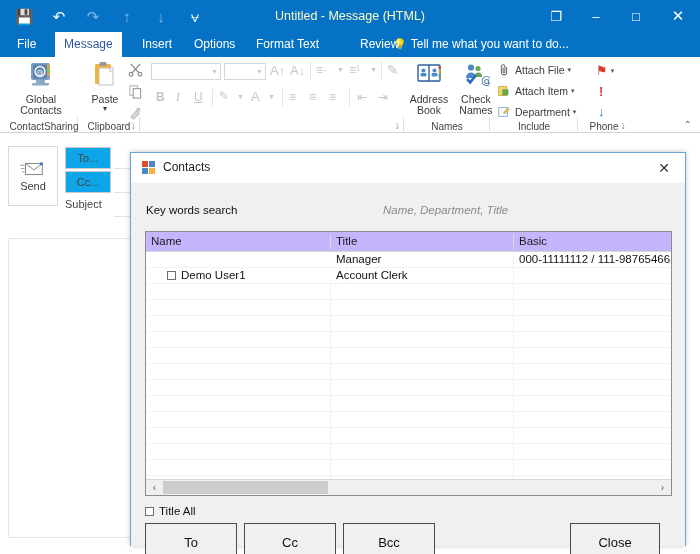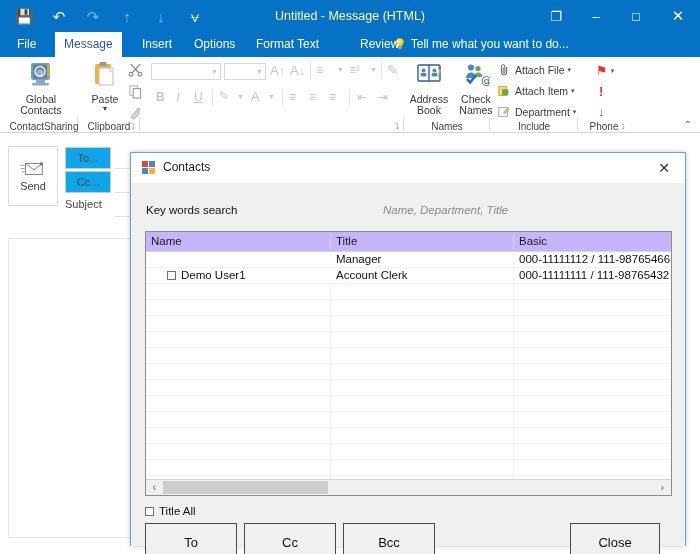--- a/index.html
+++ b/index.html
@@ -380,21 +380,20 @@
             <div class="gh" style="left: 368px; width: 157px;"><span>Basic</span></div>
           </div>
         <div id="gridrows">
             <div class="grow">
               <div class="gc" style="left: 185px; width: 183px;"><span>Manager</span><span class="divider"></span></div>
               <div class="gc" style="left: 368px; width: 157px;"><span>000-11111112 / 111-98765466</span></div>
             </div>
             <div class="grow">
               <div class="gc" style="left: 16px; width: 185px;"><span class="cbx"></span><span>Demo User1</span><span class="divider"></span></div>
               <div class="gc" style="left: 185px; width: 183px;"><span>Account Clerk</span><span class="divider"></span></div>
-              <div class="gc" style="left: 368px; width: 157px;"><span>000-11111111 / 111-98765432</span></div>
             </div>
             <div class="grow">
               <div class="gc" style="left: 0px; width: 185px;">
                 <span class="divider"></span>
               </div>
               <div class="gc" style="left: 185px; width: 183px;">
                 <span class="divider"></span>
               </div>
               <div class="gc" style="left: 368px; width: 157px;"></div>
             </div>

